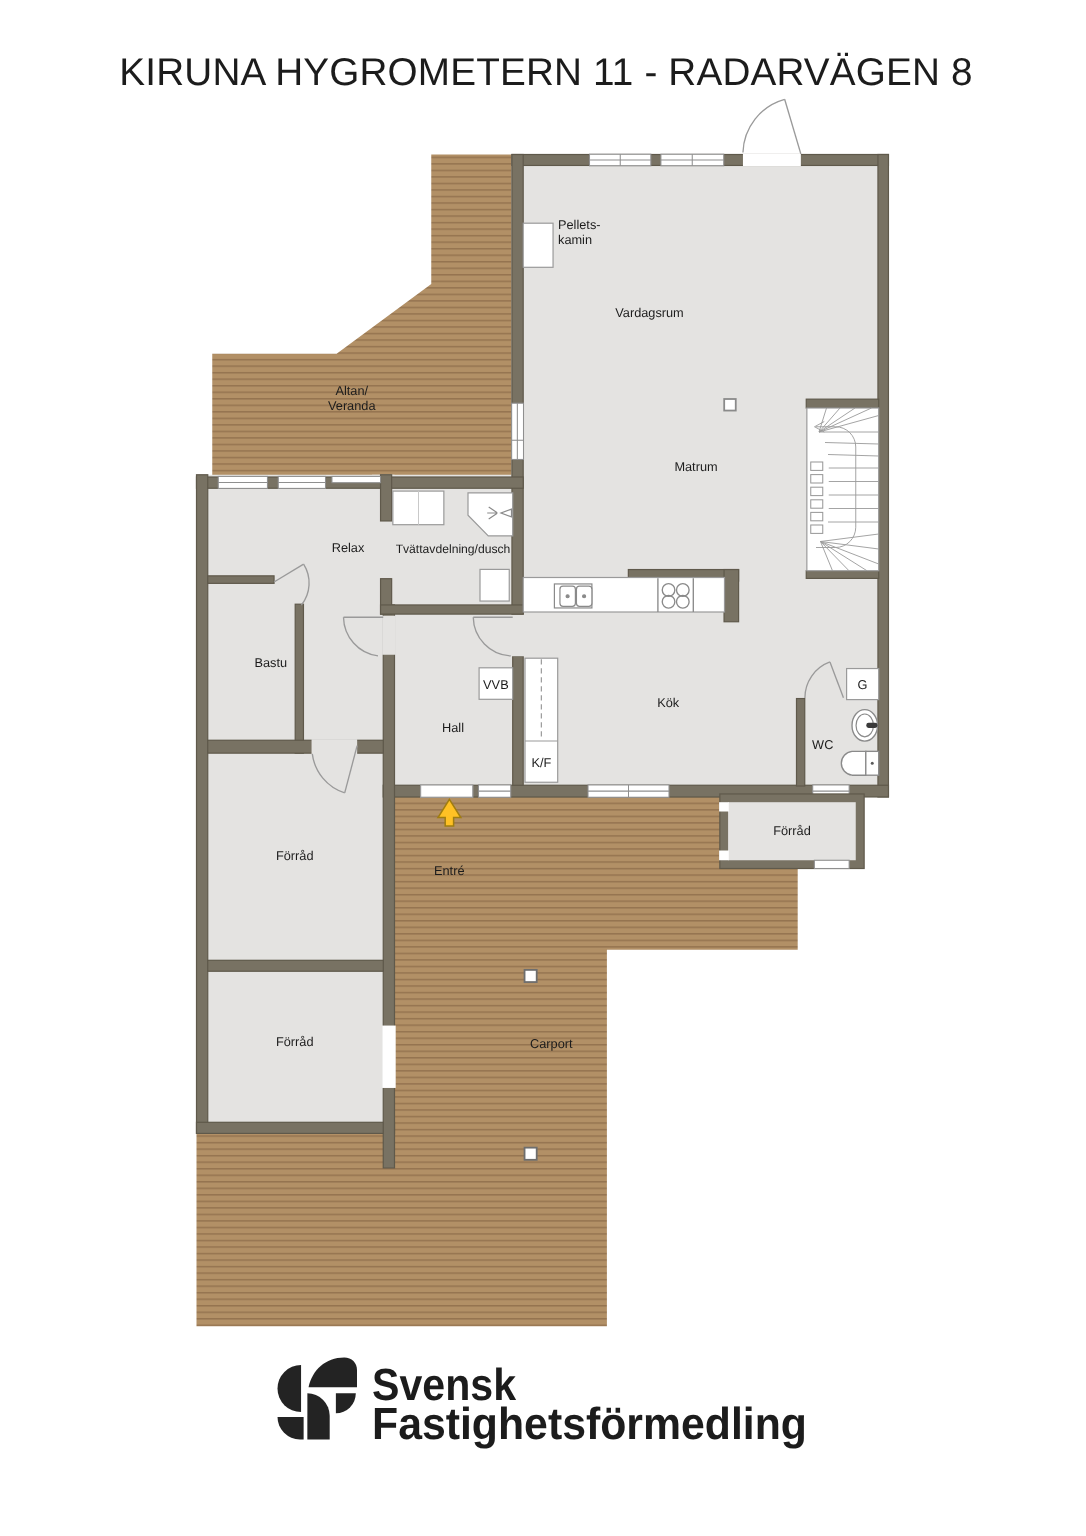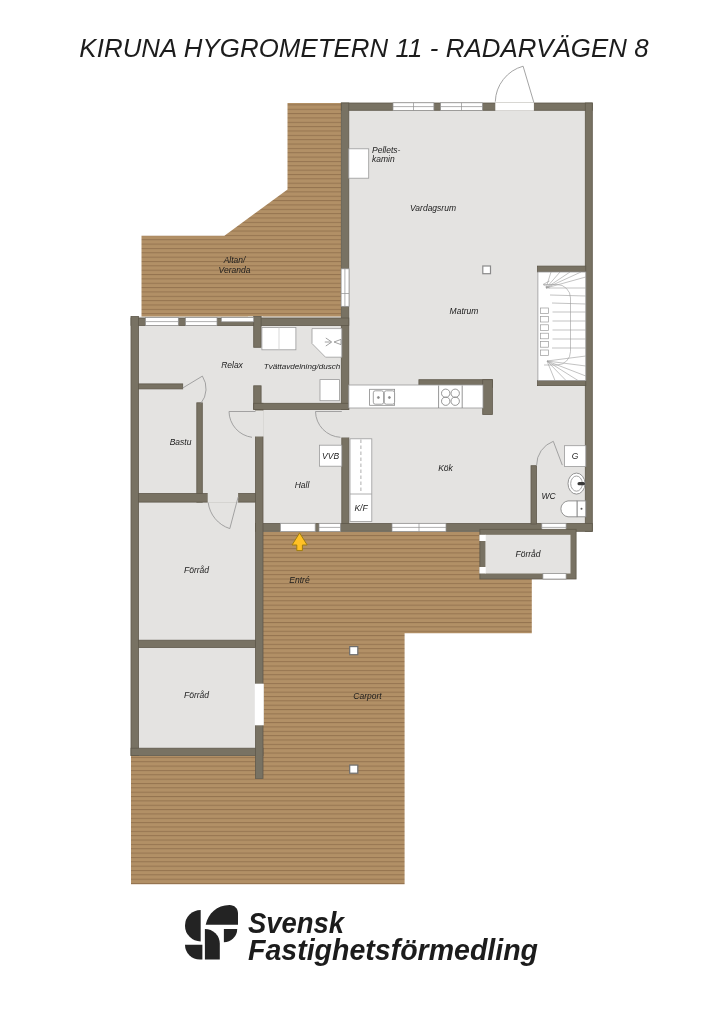--- a/index.html
+++ b/index.html
@@ -1,16 +1,16 @@
 <!DOCTYPE html>
 <html><head>
 <meta charset="utf-8">
 <style>
 html,body{margin:0;padding:0;background:#ffffff;}
-#page{position:relative;width:724px;height:1024px;background:#ffffff;overflow:hidden;font-style:italic;}
+#page{position:relative;width:724px;height:1024px;background:#ffffff;overflow:hidden;}
 text{font-family:"Liberation Sans",sans-serif;fill:#1c1c1c;}
 </style>
 </head>
 <body>
 <div id="page">
 <svg width="724" height="1024" viewBox="0 0 724 1024" xmlns="http://www.w3.org/2000/svg">
 <defs>
 <pattern id="plank" width="60" height="4.35" patternUnits="userSpaceOnUse">
 <rect x="0" y="0" width="60" height="4.35" fill="#b29066"></rect>
 <rect x="0" y="0" width="60" height="1" fill="#957450"></rect>

